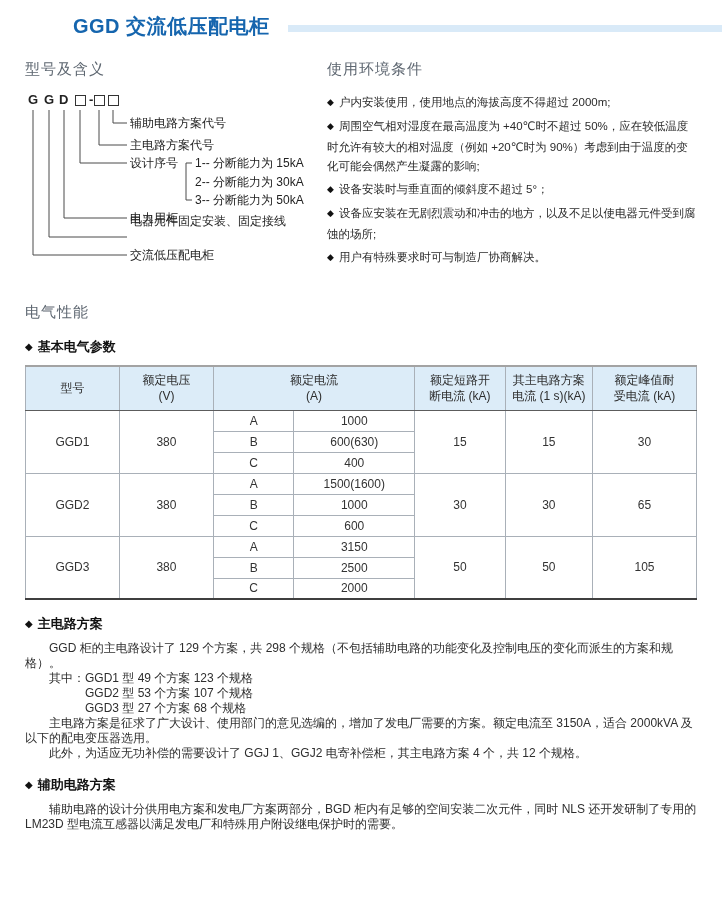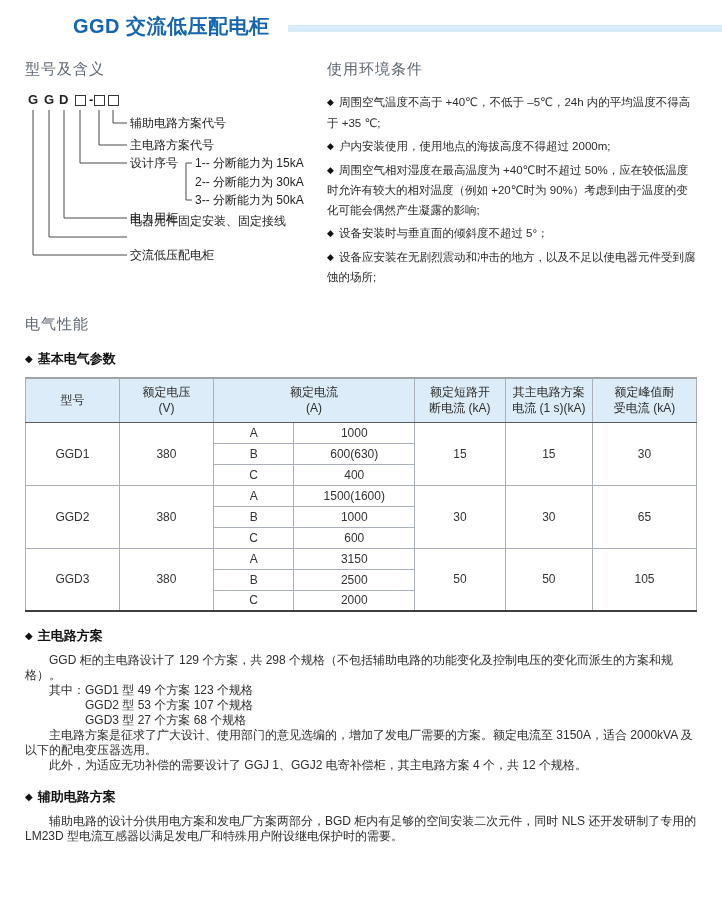--- a/index.html
+++ b/index.html
@@ -107,25 +107,25 @@
         <div class="dlabel" style="left:170px; top:81px">2-- 分断能力为 30kA</div>
         <div class="dlabel" style="left:170px; top:99px">3-- 分断能力为 50kA</div>
         <div class="dlabel" style="left:105px; top:117px">电力用柜</div>
         <div class="dlabel" style="left:105px; top:120px">电器元件固定安装、固定接线</div>
         <div class="dlabel" style="left:105px; top:154px">交流低压配电柜</div>
       </div>
     </div>
 
     <div class="col-right">
       <h2 class="sec-heading">使用环境条件</h2>
-      <div class="env-item"><span class="diamond">◆</span><span>周围空气温度不高于 +40℃，不低于 –5℃，24h 内的平均温度不得高于 +35 ℃;</span></div>
       <div class="env-item"><span class="diamond">◆</span><span>户内安装使用，使用地点的海拔高度不得超过 2000m;</span></div>
       <div class="env-item"><span class="diamond">◆</span><span>周围空气相对湿度在最高温度为 +40℃时不超过 50%，应在较低温度时允许有较大的相对温度（例如 +20℃时为 90%）考虑到由于温度的变化可能会偶然产生凝露的影响;</span></div>
       <div class="env-item"><span class="diamond">◆</span><span>设备安装时与垂直面的倾斜度不超过 5°；</span></div>
       <div class="env-item"><span class="diamond">◆</span><span>设备应安装在无剧烈震动和冲击的地方，以及不足以使电器元件受到腐蚀的场所;</span></div>
+      <div class="env-item"><span class="diamond">◆</span><span>用户有特殊要求时可与制造厂协商解决。</span></div>
     </div>
   </div>
 
   <h2 class="sec-heading perf-heading">电气性能</h2>
   <div class="block-heading"><span class="diamond">◆</span><span>基本电气参数</span></div>
 
   <table class="params">
     <colgroup>
       <col style="width:14%">
         <col style="width:14%">

